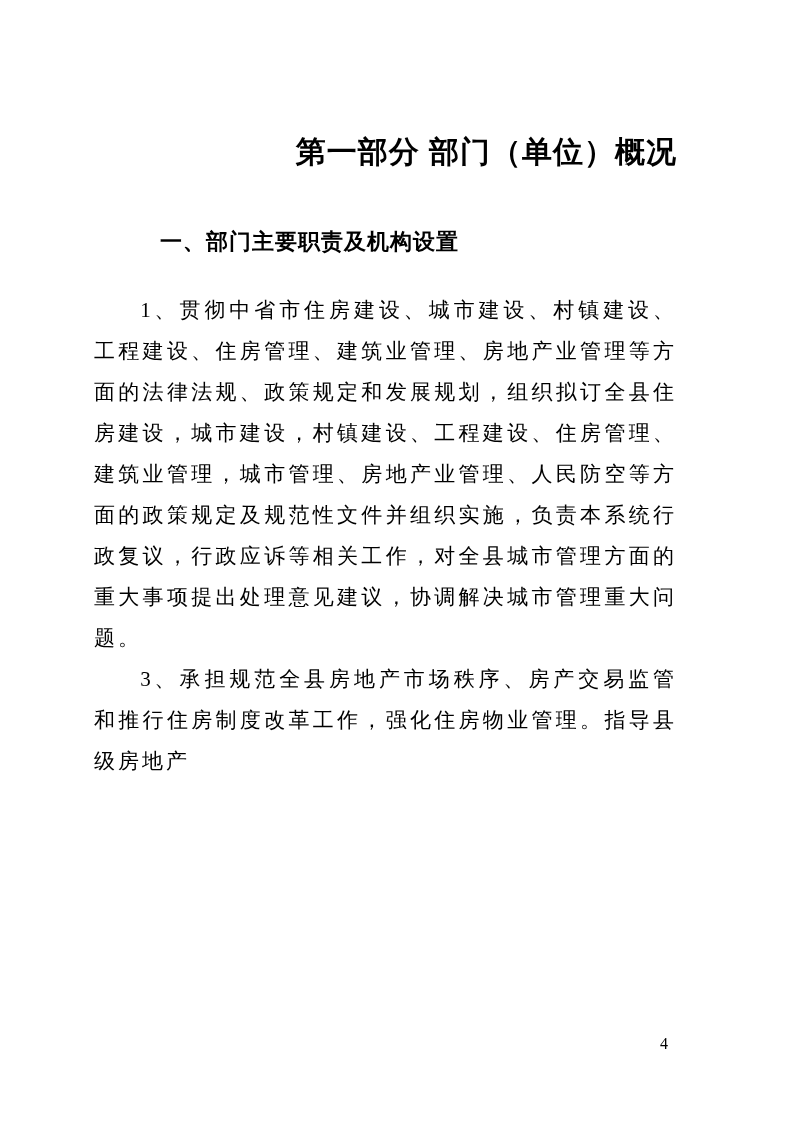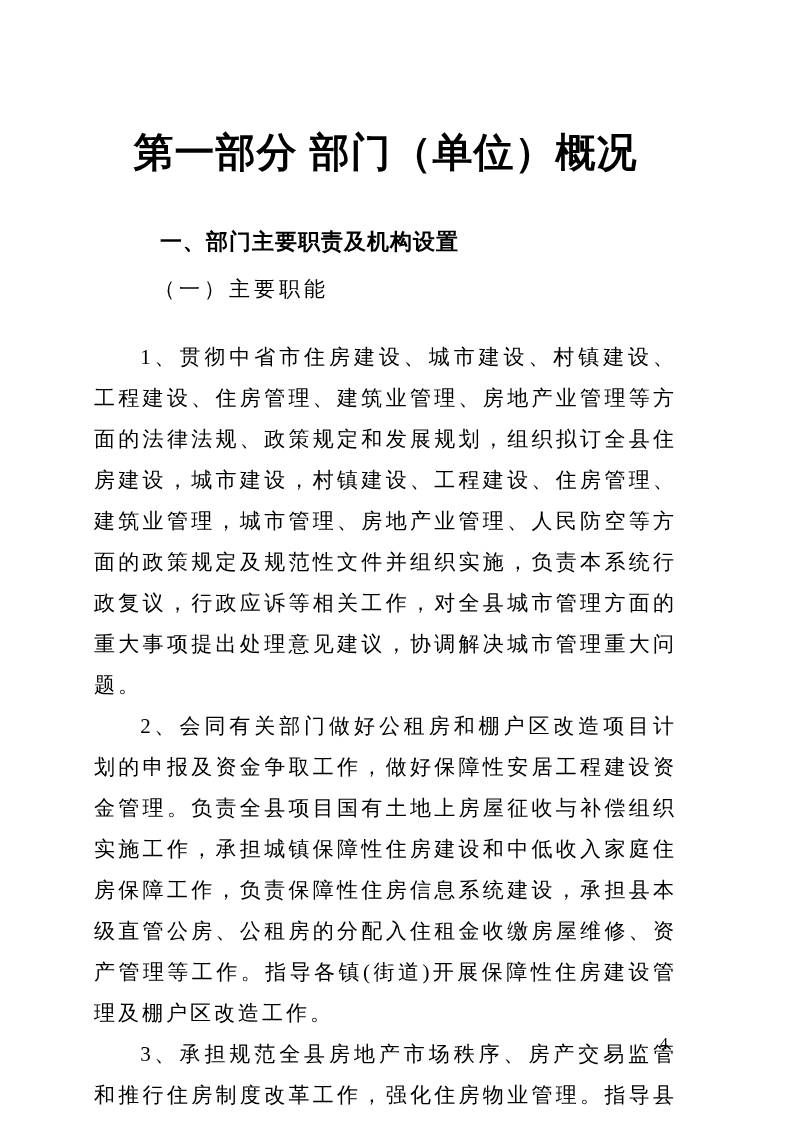--- a/index.html
+++ b/index.html
@@ -19,23 +19,23 @@
   .content {
     position: absolute;
     left: 94px;
     top: 0;
     width: 583px;
   }
   .doc-title {
     margin: 134px 0 0 0;
     font-family: "Liberation Sans", "DejaVu Sans", sans-serif;
     font-weight: bold;
-    font-size: 40px;
+    font-size: 30px;
     line-height: 36px;
-    text-align: center;
+    text-align: right;
     letter-spacing: 1px;
     white-space: nowrap;
   }
   .section-heading {
     margin: 58px 0 0 0;
     font-family: "Liberation Sans", "DejaVu Sans", sans-serif;
     font-weight: bold;
     font-size: 22px;
     line-height: 28px;
     text-indent: 66px;
@@ -74,23 +74,21 @@
 </style>
 </head>
 <body>
 
 <div class="page">
   <div class="content">
     <h1 class="doc-title">第一部分 部门（单位）概况</h1>
 
     <h2 class="section-heading">一、部门主要职责及机构设置</h2>
 
-    <h3 class="subsection-heading">（一）主要职能</h3>
 
     <p class="body-paragraph first">1、贯彻中省市住房建设、城市建设、村镇建设、工程建设、住房管理、建筑业管理、房地产业管理等方面的法律法规、政策规定和发展规划，组织拟订全县住房建设，城市建设，村镇建设、工程建设、住房管理、建筑业管理，城市管理、房地产业管理、人民防空等方面的政策规定及规范性文件并组织实施，负责本系统行政复议，行政应诉等相关工作，对全县城市管理方面的重大事项提出处理意见建议，协调解决城市管理重大问题。</p>
 
-    <p class="body-paragraph">2、会同有关部门做好公租房和棚户区改造项目计划的申报及资金争取工作，做好保障性安居工程建设资金管理。负责全县项目国有土地上房屋征收与补偿组织实施工作，承担城镇保障性住房建设和中低收入家庭住房保障工作，负责保障性住房信息系统建设，承担县本级直管公房、公租房的分配入住租金收缴房屋维修、资产管理等工作。指导各镇(街道)开展保障性住房建设管理及棚户区改造工作。</p>
 
     <p class="body-paragraph">3、承担规范全县房地产市场秩序、房产交易监管和推行住房制度改革工作，强化住房物业管理。指导县级房地产</p>
   </div>
 
   <div class="page-number">4</div>
 </div>
 
 </body></html>

